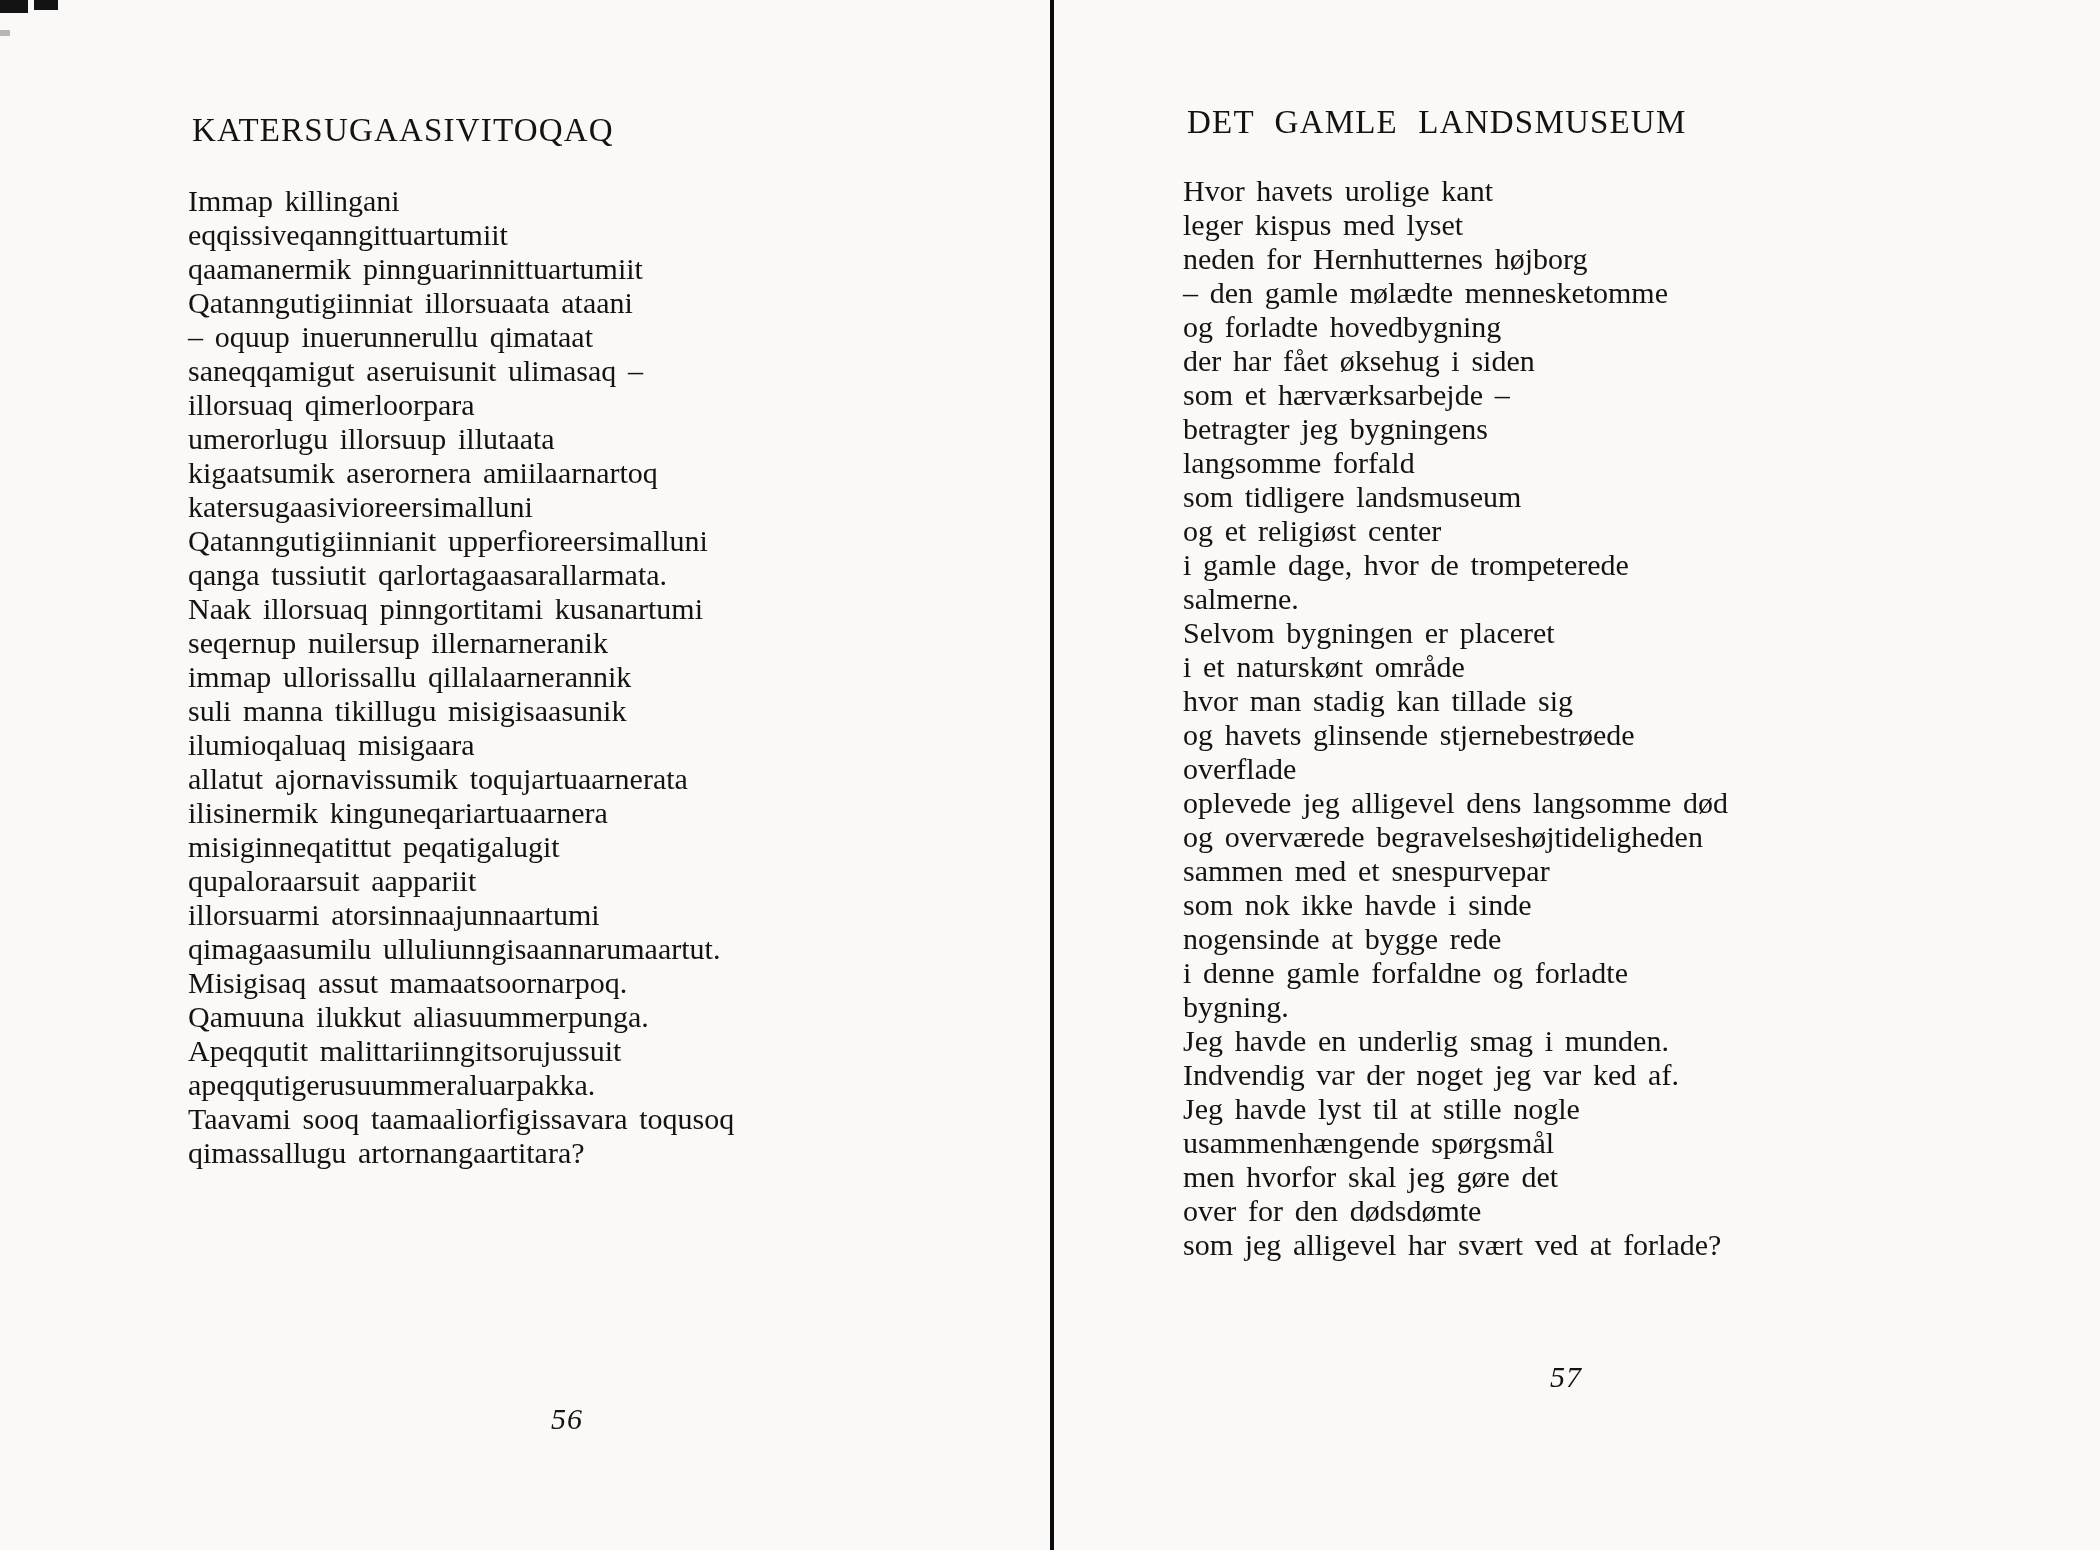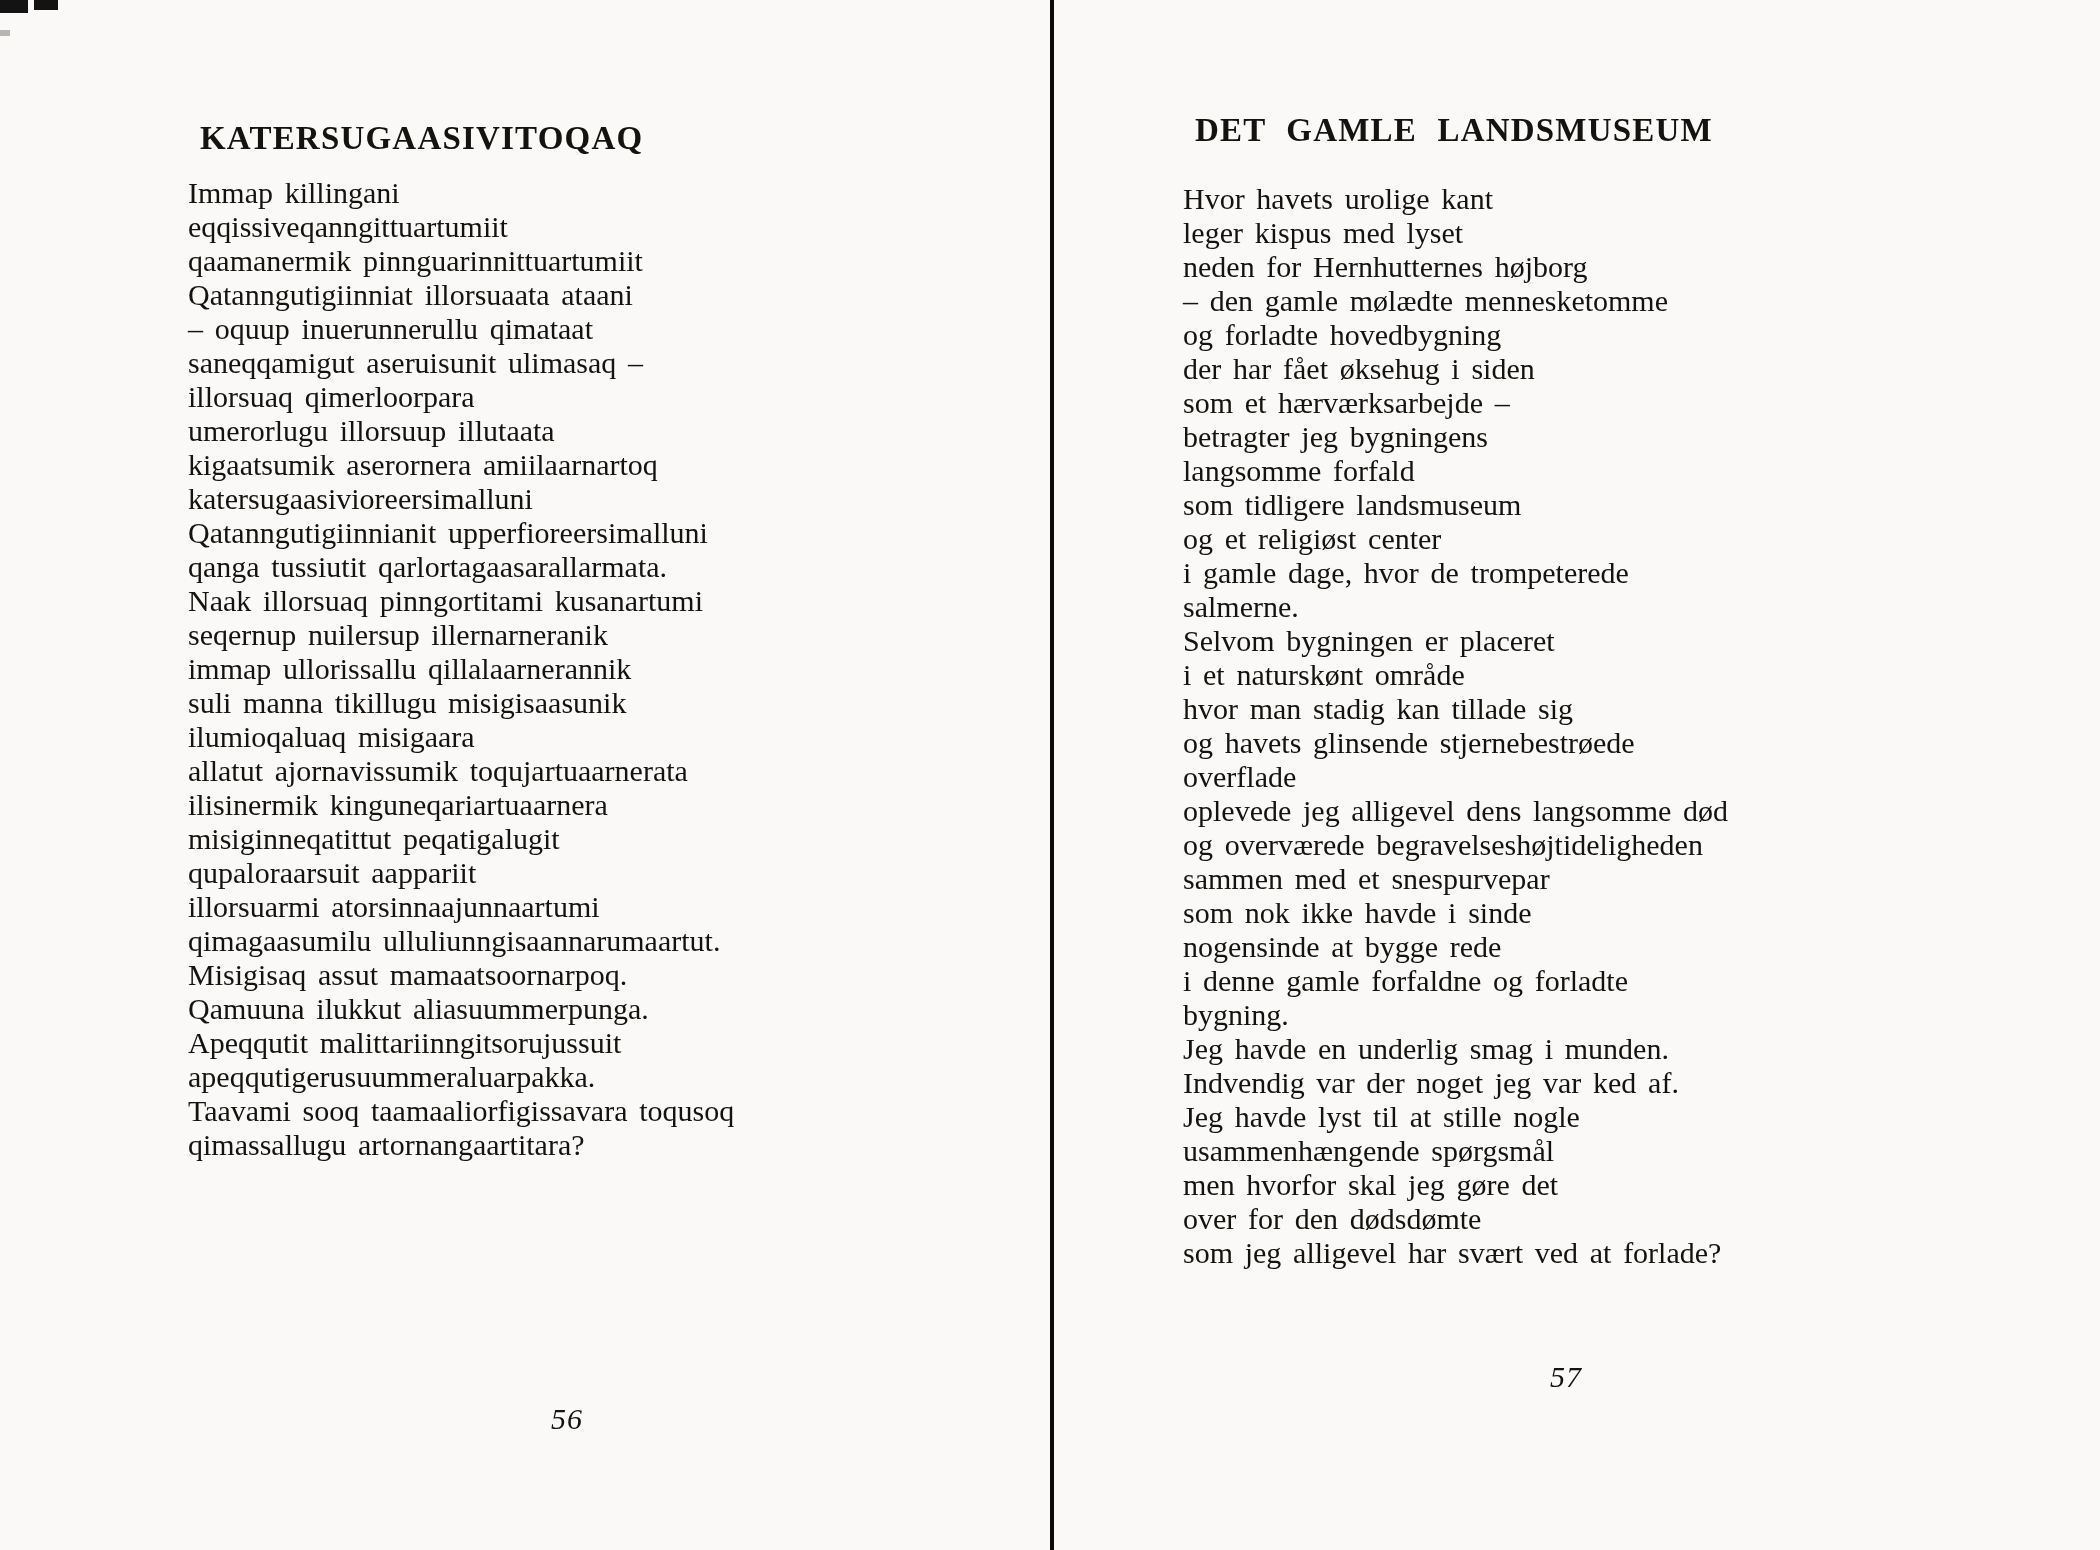--- a/index.html
+++ b/index.html
@@ -32,30 +32,30 @@
   .corner-mark { position: absolute; background: #131313; }
   .corner-mark.a { left: 0; top: 0; width: 28px; height: 13px; }
   .corner-mark.b { left: 34px; top: 0; width: 24px; height: 10px; }
   .corner-mark.c { left: 0; top: 30px; width: 10px; height: 6px; background: #b9b6b2; }
 
   .page { position: absolute; }
   .page.left  { left: 188px; top: 108px; width: 700px; }
   .page.right { left: 1183px; top: 100px; width: 720px; }
 
   .poem-title {
-    margin: 12px;
+    margin: 4px;
     font-size: 33px;
-    font-weight: bold;
+    font-weight: normal;
     line-height: 36px;
     letter-spacing: 1.2px;
     word-spacing: 11px;
     white-space: nowrap;
   }
   .poem {
-    margin-top: 20px;
+    margin-top: 36px;
     font-size: 30px;
     line-height: 34px;
     word-spacing: 0.14em;
   }
   .page.right .poem { margin-top: 34px; }
   .poem-line { white-space: nowrap; }
 
   .page-number {
     position: absolute;
     font-size: 30px;

